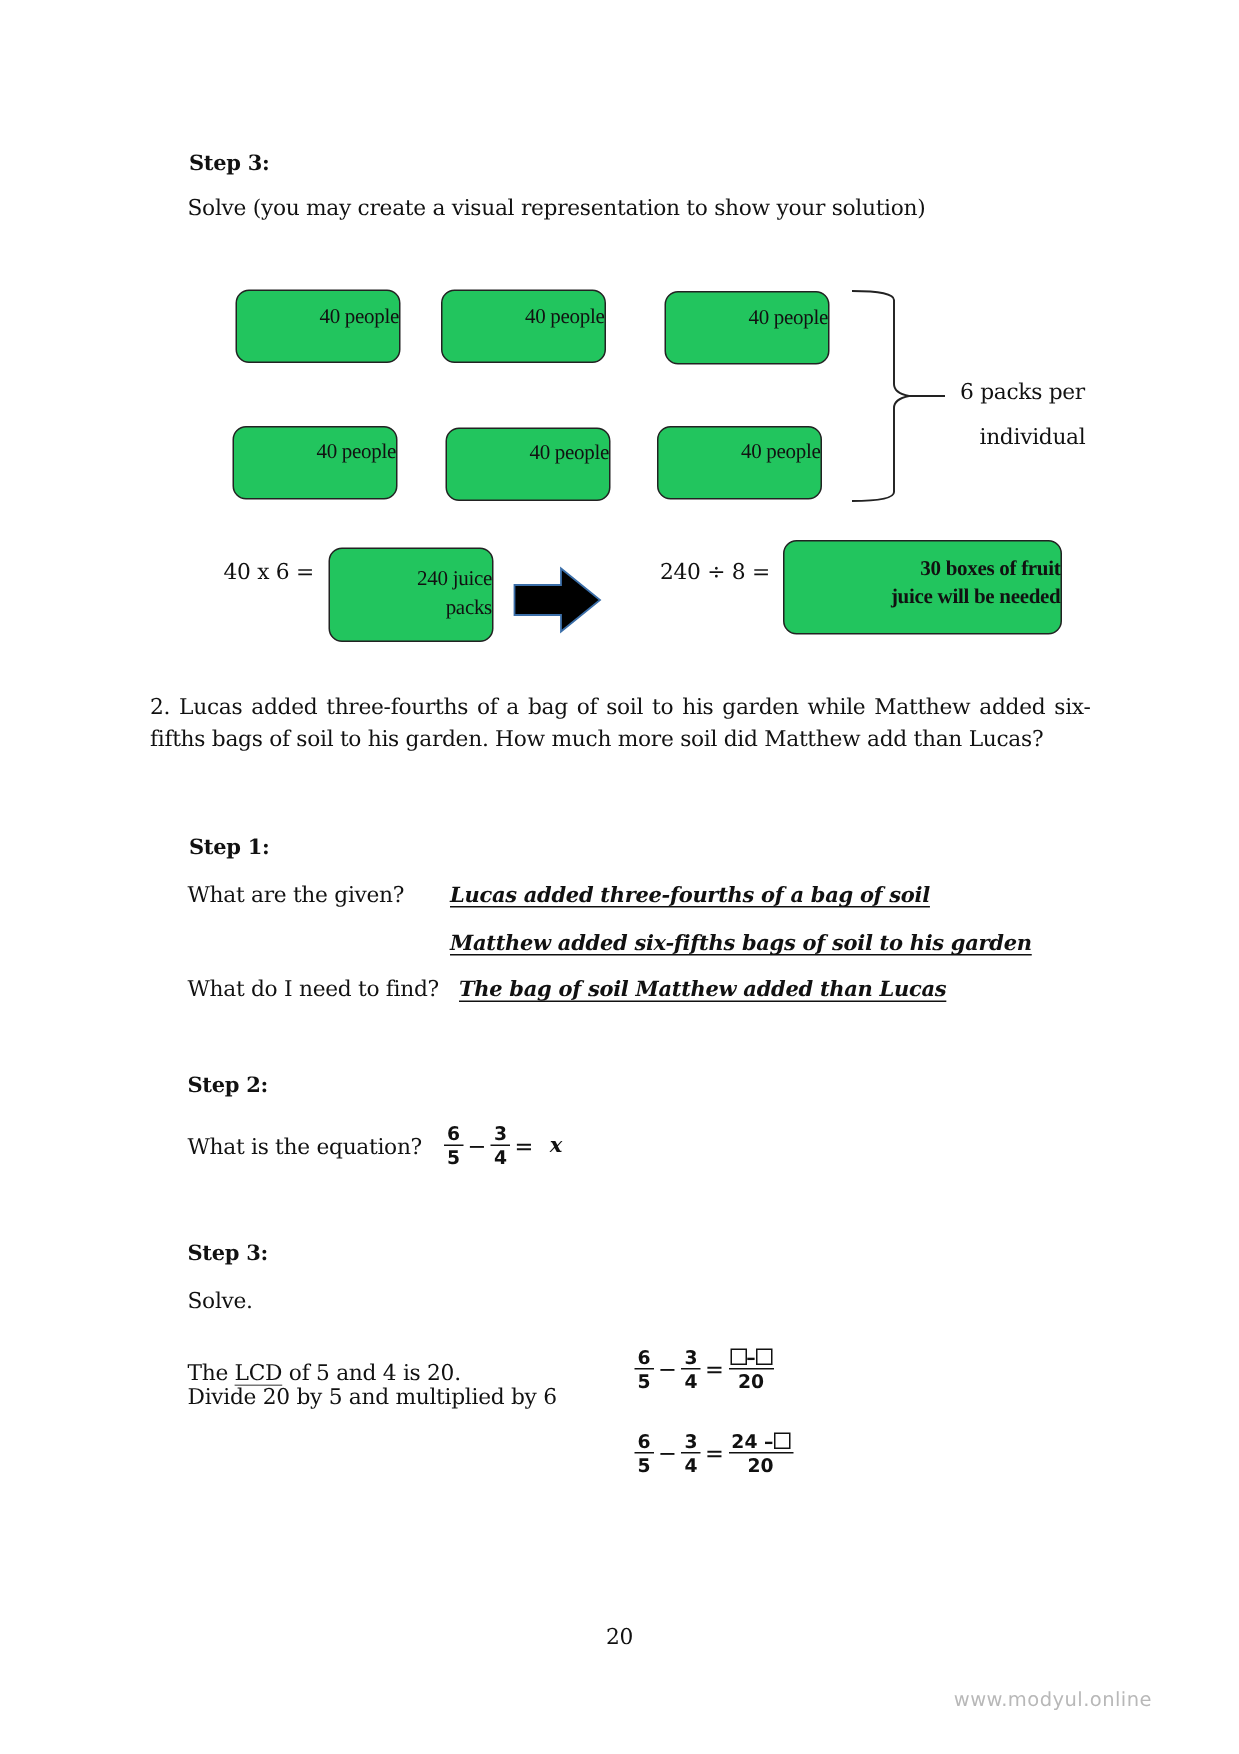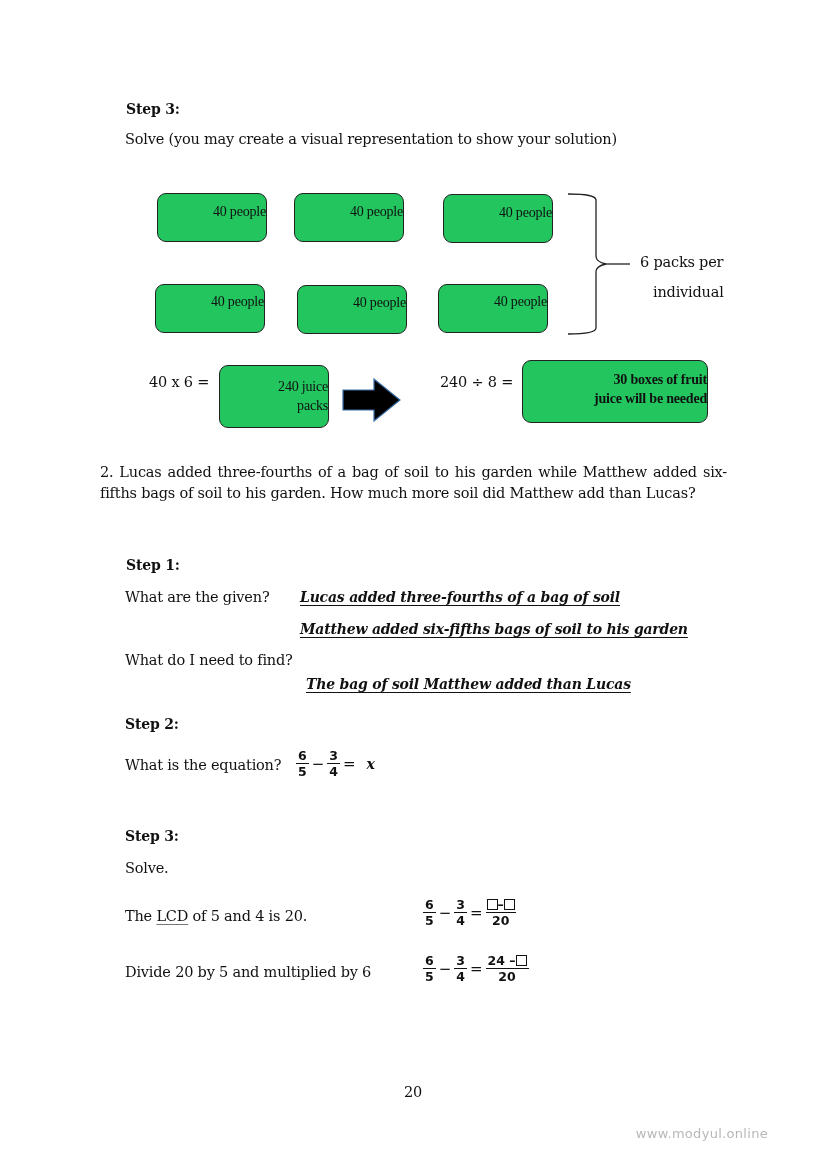--- a/index.html
+++ b/index.html
@@ -58,21 +58,21 @@
   <div>juice will be needed</div>
 </div>
 
 <div class="abs para" style="left:100px; top:462px; width:627px;">2.  Lucas added three-fourths of a bag of soil to his garden while Matthew added six-fifths bags of soil to his garden. How much more soil did Matthew add than Lucas?</div>
 
 <div class="abs bold" style="left:107px; top:557px;margin-left:19px;">Step 1:</div>
 <div class="abs serif" style="left:125px; top:589px;">What are the given?</div>
 <div class="abs ans" style="left:300px; top:589px;">Lucas added three-fourths of a bag of soil</div>
 <div class="abs ans" style="left:300px; top:621px;">Matthew added six-fifths bags of soil to his garden</div>
 <div class="abs serif" style="left:125px; top:652px;">What do I need to find?</div>
-<div class="abs ans" style="left:306px; top:652px;margin-top:24px;">The bag of soil Matthew added than Lucas</div>
+<div class="abs ans" style="left:306px; top:652px;">The bag of soil Matthew added than Lucas</div>
 
 <div class="abs bold" style="left:125px; top:716px;">Step 2:</div>
 <div class="abs serif" style="left:125px; top:757px;">What is the equation?</div>
 <div class="abs" style="left:296px; top:748px;">
   <span class="frac">
     <span class="num">6</span>
     <span class="den">5</span>
   </span><span class="op">−</span><span class="frac">
     <span class="num">3</span>
     <span class="den">4</span>
@@ -89,21 +89,21 @@
     <span class="den">5</span>
   </span><span class="op">−</span><span class="frac">
     <span class="num">3</span>
     <span class="den">4</span>
   </span><span class="op">=</span><span class="frac">
     <span class="num" style="padding:0 1px;"><span class="sq"></span><span>–</span><span class="sq"></span></span>
     <span class="den">20</span>
   </span>
 </div>
 
-<div class="abs serif" style="left:125px; top:964px;">Divide 20 by 5 and multiplied by 6</div>
+<div class="abs serif" style="left:125px; top:924px;">Divide 20 by 5 and multiplied by 6</div>
 <div class="abs" style="left:423px; top:953px;">
   <span class="frac">
     <span class="num">6</span>
     <span class="den">5</span>
   </span><span class="op">−</span><span class="frac">
     <span class="num">3</span>
     <span class="den">4</span>
   </span><span class="op">=</span><span class="frac">
     <span class="num" style="padding:0 2px;"><span>24 –</span><span class="sq"></span></span>
     <span class="den">20</span>

